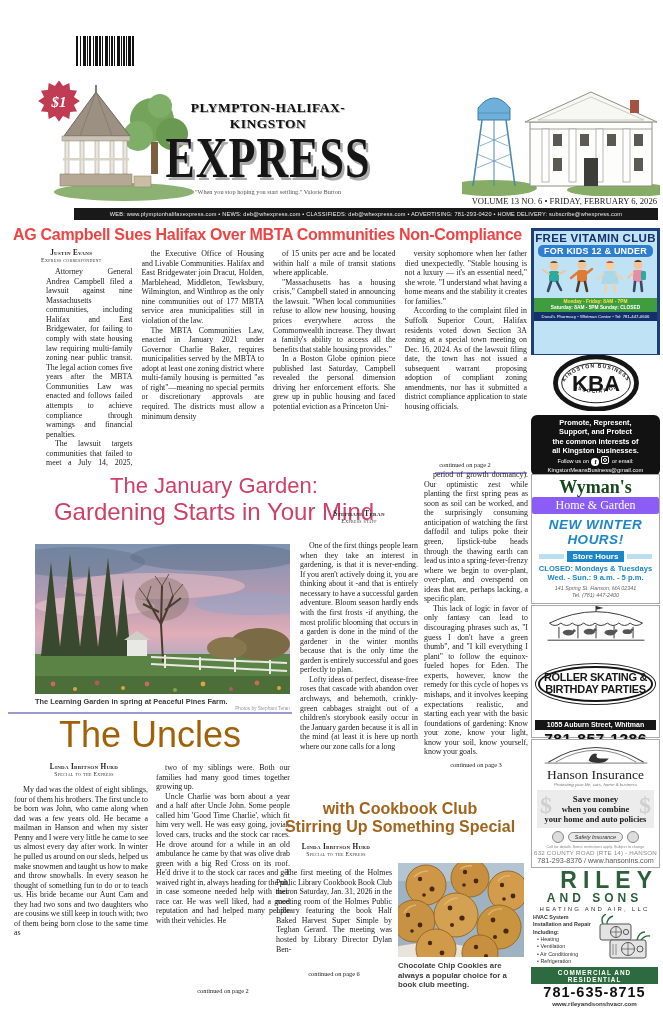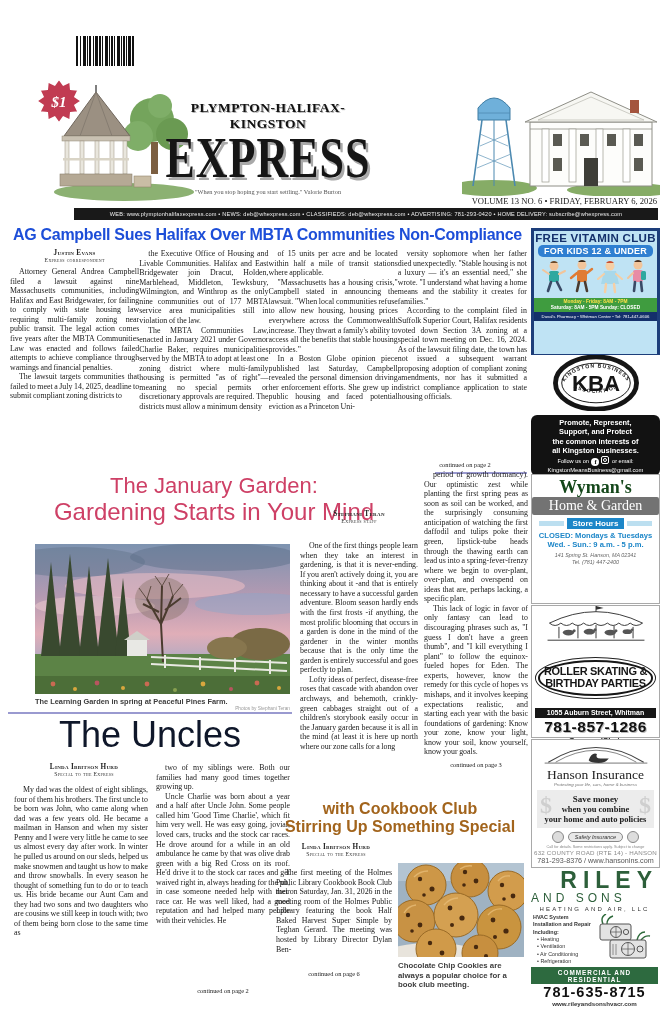--- a/index.html
+++ b/index.html
@@ -13,32 +13,32 @@
   .express{font-family:"Liberation Serif",serif;font-weight:bold;font-size:44px;letter-spacing:1px;
            color:#161616;text-shadow:2.5px 2.5px 0 #a9a9a9;line-height:.95;text-align:center;
            transform:scaleY(1.28);transform-origin:top center;}
   .tagline{font-size:6.3px;color:#555;text-align:center;}
   .volume{font-size:8.6px;color:#222;text-align:right;}
   .infobar{background:#191919;color:#f0f0f0;font-family:"Liberation Sans",sans-serif;
            font-size:5.6px;line-height:12px;text-align:center;letter-spacing:.2px;height:12px;}
 
   
   .lead-headline{font-family:"Liberation Sans",sans-serif;font-weight:bold;font-size:16px;
-                 letter-spacing:-.3px;color:#1d4ed8;text-align:center;line-height:1.05;}
+                 letter-spacing:-.3px;color:#ef4444;text-align:center;line-height:1.05;}
   .news-col{font-size:7.9px;line-height:1.21;text-align:justify;overflow:hidden;word-spacing:-.4px;}
   .news-col p{margin:0;text-indent:9px;}
   .byline{text-align:center;line-height:1.15;margin-bottom:3px;}
   .bl-n{font-variant:small-caps;font-weight:bold;font-size:7.2px;letter-spacing:.3px;color:#222;display:block;}
   .bl-r{font-variant:small-caps;font-size:5.9px;letter-spacing:.3px;color:#333;display:block;}
   .continued{font-size:6.4px;text-align:center;color:#222;}
   .rule{height:2px;background:#9a9ad0;}
   .garden-head{font-family:"Liberation Sans",sans-serif;color:#ce4066;text-align:center;line-height:1.12;}
   .gh1{font-size:22px;display:block;text-align:center;}
   .gh2{font-size:24px;display:block;}
-  .uncles-head{font-family:"Liberation Sans",sans-serif;font-size:36px;color:#0f172a;text-align:center;line-height:1;}
+  .uncles-head{font-family:"Liberation Sans",sans-serif;font-size:36px;color:#a16207;text-align:center;line-height:1;}
   .cook-head{font-family:"Liberation Sans",sans-serif;font-weight:bold;font-size:16px;color:#a2641c;
              text-align:center;line-height:1.12;}
   .photo-caption{font-family:"Liberation Sans",sans-serif;font-weight:bold;font-size:7.4px;color:#3d3d3d;line-height:1.25;}
   .photo-credit{font-family:"Liberation Sans",sans-serif;font-size:4.8px;color:#9a9a9a;text-align:right;}
 
   
   .ad{font-family:"Liberation Sans",sans-serif;background:#fff;}
   .bordered{border:1px solid #a9a9a9;}
   
   .ad-duvals{border:3px solid #1d3e7a;background:#bfe3f4;}
@@ -60,32 +60,32 @@
   .kba-follow{font-size:5.6px;margin-top:1px;}
   .soc{display:inline-block;width:8px;height:8px;border-radius:50%;background:#fff;color:#111;
        font:bold 6.5px/8px "Liberation Serif",serif;text-align:center;vertical-align:-1px;margin:0 1px;}
   .soc-ig{display:inline-block;width:6px;height:6px;border:1px solid #fff;border-radius:2px;
           position:relative;vertical-align:-1px;margin:0 1px;background:transparent;}
   .soc-ig i{position:absolute;inset:1px;border:1px solid #fff;border-radius:50%;}
   .kba-email{font-size:5.8px;margin-top:1px;}
   
   .wym-name{font-family:"Liberation Serif",serif;font-weight:bold;font-size:18px;color:#14471a;
             text-align:center;line-height:1;padding-top:3px;}
-  .wym-banner{background:#737373;color:#fff;font-family:"Liberation Serif",serif;font-size:14px;
+  .wym-banner{background:#8b5cf6;color:#fff;font-family:"Liberation Serif",serif;font-size:12px;
               text-align:center;margin:1px 0;padding:1px 0;border-radius:2px;}
   .wym-nwh{color:#1c86c8;font-style:italic;font-weight:bold;font-size:13.5px;text-align:center;
            letter-spacing:.5px;line-height:1.1;margin-top:4px;}
   .store-hours{display:flex;align-items:center;gap:3px;margin:3px 7px 2px;}
   .sh-bar{flex:1;height:5px;background:#bcdff0;}
   .sh-pill{background:#1c86c8;color:#fff;font-weight:bold;font-size:8px;padding:1px 6px;}
   .wym-closed{color:#1c86c8;font-weight:bold;font-size:7.6px;text-align:center;}
   .wym-open{color:#1c86c8;font-size:7.6px;text-align:center;font-weight:bold;}
   .wym-addr{font-size:5.4px;font-style:italic;color:#666;text-align:center;margin-top:3px;line-height:1.3;}
   
-  .car-oval-outer{border:1px solid #222;border-radius:50%;padding:2px;margin:9px 3px;}
+  .car-oval-outer{border:1px solid #222;border-radius:50%;padding:2px;margin:15px 3px;}
   .car-oval{border:2.5px solid #161616;border-radius:50%;text-align:center;padding:3px 0 4px;}
   .car-line{font-weight:bold;font-size:11px;letter-spacing:-.3px;color:#161616;line-height:1.12;display:block;}
   .car-addr{background:#161616;color:#fff;font-weight:bold;font-size:7px;text-align:center;
             padding:1.5px 0;margin:2px 3px 0;}
   .car-phone{font-weight:bold;font-size:15.5px;letter-spacing:.5px;text-align:center;color:#111;
              text-shadow:1px 1px 0 #bbb;}
   .car-web{font-weight:bold;font-size:8px;text-align:center;color:#111;}
   
   .han-name{font-family:"Liberation Serif",serif;font-size:13.5px;color:#222;text-align:center;line-height:1;}
   .han-tag{font-size:4.4px;color:#777;text-align:center;font-style:italic;}
@@ -96,21 +96,21 @@
   .han-p2{font-weight:bold;font-size:8.5px;display:block;}
   .han-partners{display:flex;align-items:center;justify-content:center;gap:4px;margin-top:2px;}
   .han-seal{width:10px;height:10px;border:1px solid #888;border-radius:50%;background:#ddd;}
   .han-safety{border:1px solid #888;border-radius:8px;background:#e8e8e8;font-style:italic;
               font-size:5.5px;padding:1px 6px;color:#333;}
   .han-disc{font-size:3.8px;color:#888;text-align:center;margin-top:2px;}
   .han-addr{font-size:6.2px;color:#8a8a8a;text-align:center;letter-spacing:.2px;}
   .han-pw{font-size:7.2px;color:#555;text-align:center;}
   
   .ril-n1{color:#2d5f3a;font-weight:bold;font-size:23px;letter-spacing:6px;text-align:right;line-height:1;}
-  .ril-n2{color:#2d5f3a;font-weight:normal;font-size:12px;letter-spacing:4px;line-height:1.1;}
+  .ril-n2{color:#2d5f3a;font-weight:bold;font-size:12px;letter-spacing:4px;text-align:center;line-height:1.1;}
   .ril-n3{color:#333;font-size:6px;letter-spacing:2.2px;text-align:center;margin-top:1px;}
   .ril-body{display:flex;margin-top:2px;}
   .ril-desc{font-size:5.4px;font-weight:bold;color:#333;line-height:1.35;width:62px;padding-left:2px;}
   .ril-desc p{margin:0;}
   .ril-list p{margin:0 0 0 4px;font-weight:normal;}
   .ril-list p::before{content:"• ";}
   .ril-bar{background:#2d6a3f;color:#fff;font-weight:bold;font-size:6.4px;letter-spacing:1px;
            text-align:center;padding:1.5px 0;margin-top:2px;}
   .ril-phone{font-weight:bold;font-size:14.5px;text-align:center;color:#111;letter-spacing:1px;}
   .ril-web{font-weight:bold;font-size:6.2px;text-align:center;color:#333;}
@@ -220,27 +220,27 @@
         <rect x="122" y="74" width="14" height="28" fill="#3e3e38"></rect>
       </g>
     </svg>
   </div>
 
   <div class="abs volume" style="left:380px;top:196px;width:277px;">VOLUME 13 NO. 6 • FRIDAY, FEBRUARY 6, 2026</div>
   <div class="abs infobar" style="left:74px;top:208px;width:584px;">WEB: www.plymptonhalifaxexpress.com  •  NEWS: deb@whexpress.com  •  CLASSIFIEDS: deb@whexpress.com  •  ADVERTISING: 781-293-0420  •  HOME DELIVERY: subscribe@whexpress.com</div>
 
   <div class="abs lead-headline" style="left:8px;top:227px;width:519px;">AG Campbell Sues Halifax Over MBTA Communities Non-Compliance</div>
 
-  <div class="abs" style="left:10px;top:249px;width:517px;height:228px;display:flex;">
+  <div class="abs" style="left:10px;top:249px;width:517px;height:228px;display:flex;gap:9px;">
     <div style="flex:1;overflow:hidden;">
       <div class="byline">
         <span class="bl-n">Justin Evans</span>
         <span class="bl-r">Express correspondent</span>
       </div>
-      <div class="news-col" style="height:202px;">
+      <div class="news-col" style="height:202px;margin-left:36px;">
           <p>Attorney General Andrea Campbell filed a lawsuit against nine Massachusetts communities, including Halifax and East Bridgewater, for failing to comply with state housing law requiring multi-family zoning near public transit. The legal action comes five years after the MBTA Communities Law was enacted and follows failed attempts to achieve compliance through warnings and financial penalties.</p>
           <p>The lawsuit targets communities that failed to meet a July 14, 2025, deadline to submit compliant zoning districts to</p>
         </div>
     </div>
     <div class="news-col" style="flex:1;">
         <p>the Executive Office of Housing and Livable Communities. Halifax and East Bridgewater join Dracut, Holden, Marblehead, Middleton, Tewksbury, Wilmington, and Winthrop as the only nine communities out of 177 MBTA service area municipalities still in violation of the law.</p>
         <p>The MBTA Communities Law, enacted in January 2021 under Governor Charlie Baker, requires municipalities served by the MBTA to adopt at least one zoning district where multi-family housing is permitted "as of right"—meaning no special permits or discretionary approvals are required. The districts must allow a minimum density</p>
       </div>
     <div class="news-col" style="flex:1;">
         <p>of 15 units per acre and be located within half a mile of transit stations where applicable.</p>
@@ -481,20 +481,24 @@
         <span class="soc">f</span><span class="soc-ig"><i></i></span>
         <span>or email:</span>
       </div>
       <div class="kba-email">KingstonMeansBusiness@gmail.com</div>
     </div>
   </div>
 
   <div class="abs ad bordered" style="left:531px;top:474px;width:127px;height:128px;">
     <div class="wym-name">Wyman's</div>
     <div class="wym-banner">Home &amp; Garden</div>
+    <div class="wym-nwh">
+      <span style="display:block;">NEW WINTER</span>
+      <span style="display:block;">HOURS!</span>
+    </div>
     <div class="store-hours">
       <span class="sh-bar"></span>
         <span class="sh-pill">Store Hours</span>
         <span class="sh-bar"></span>
     </div>
     <div class="wym-closed">CLOSED: Mondays &amp; Tuesdays</div>
     <div class="wym-open">Wed. - Sun.: 9 a.m. - 5 p.m.</div>
     <div class="wym-addr">
       <span style="display:block;">141 Spring St. Hanson, MA 02341</span>
       <span style="display:block;">Tel. (781) 447-2400</span>

